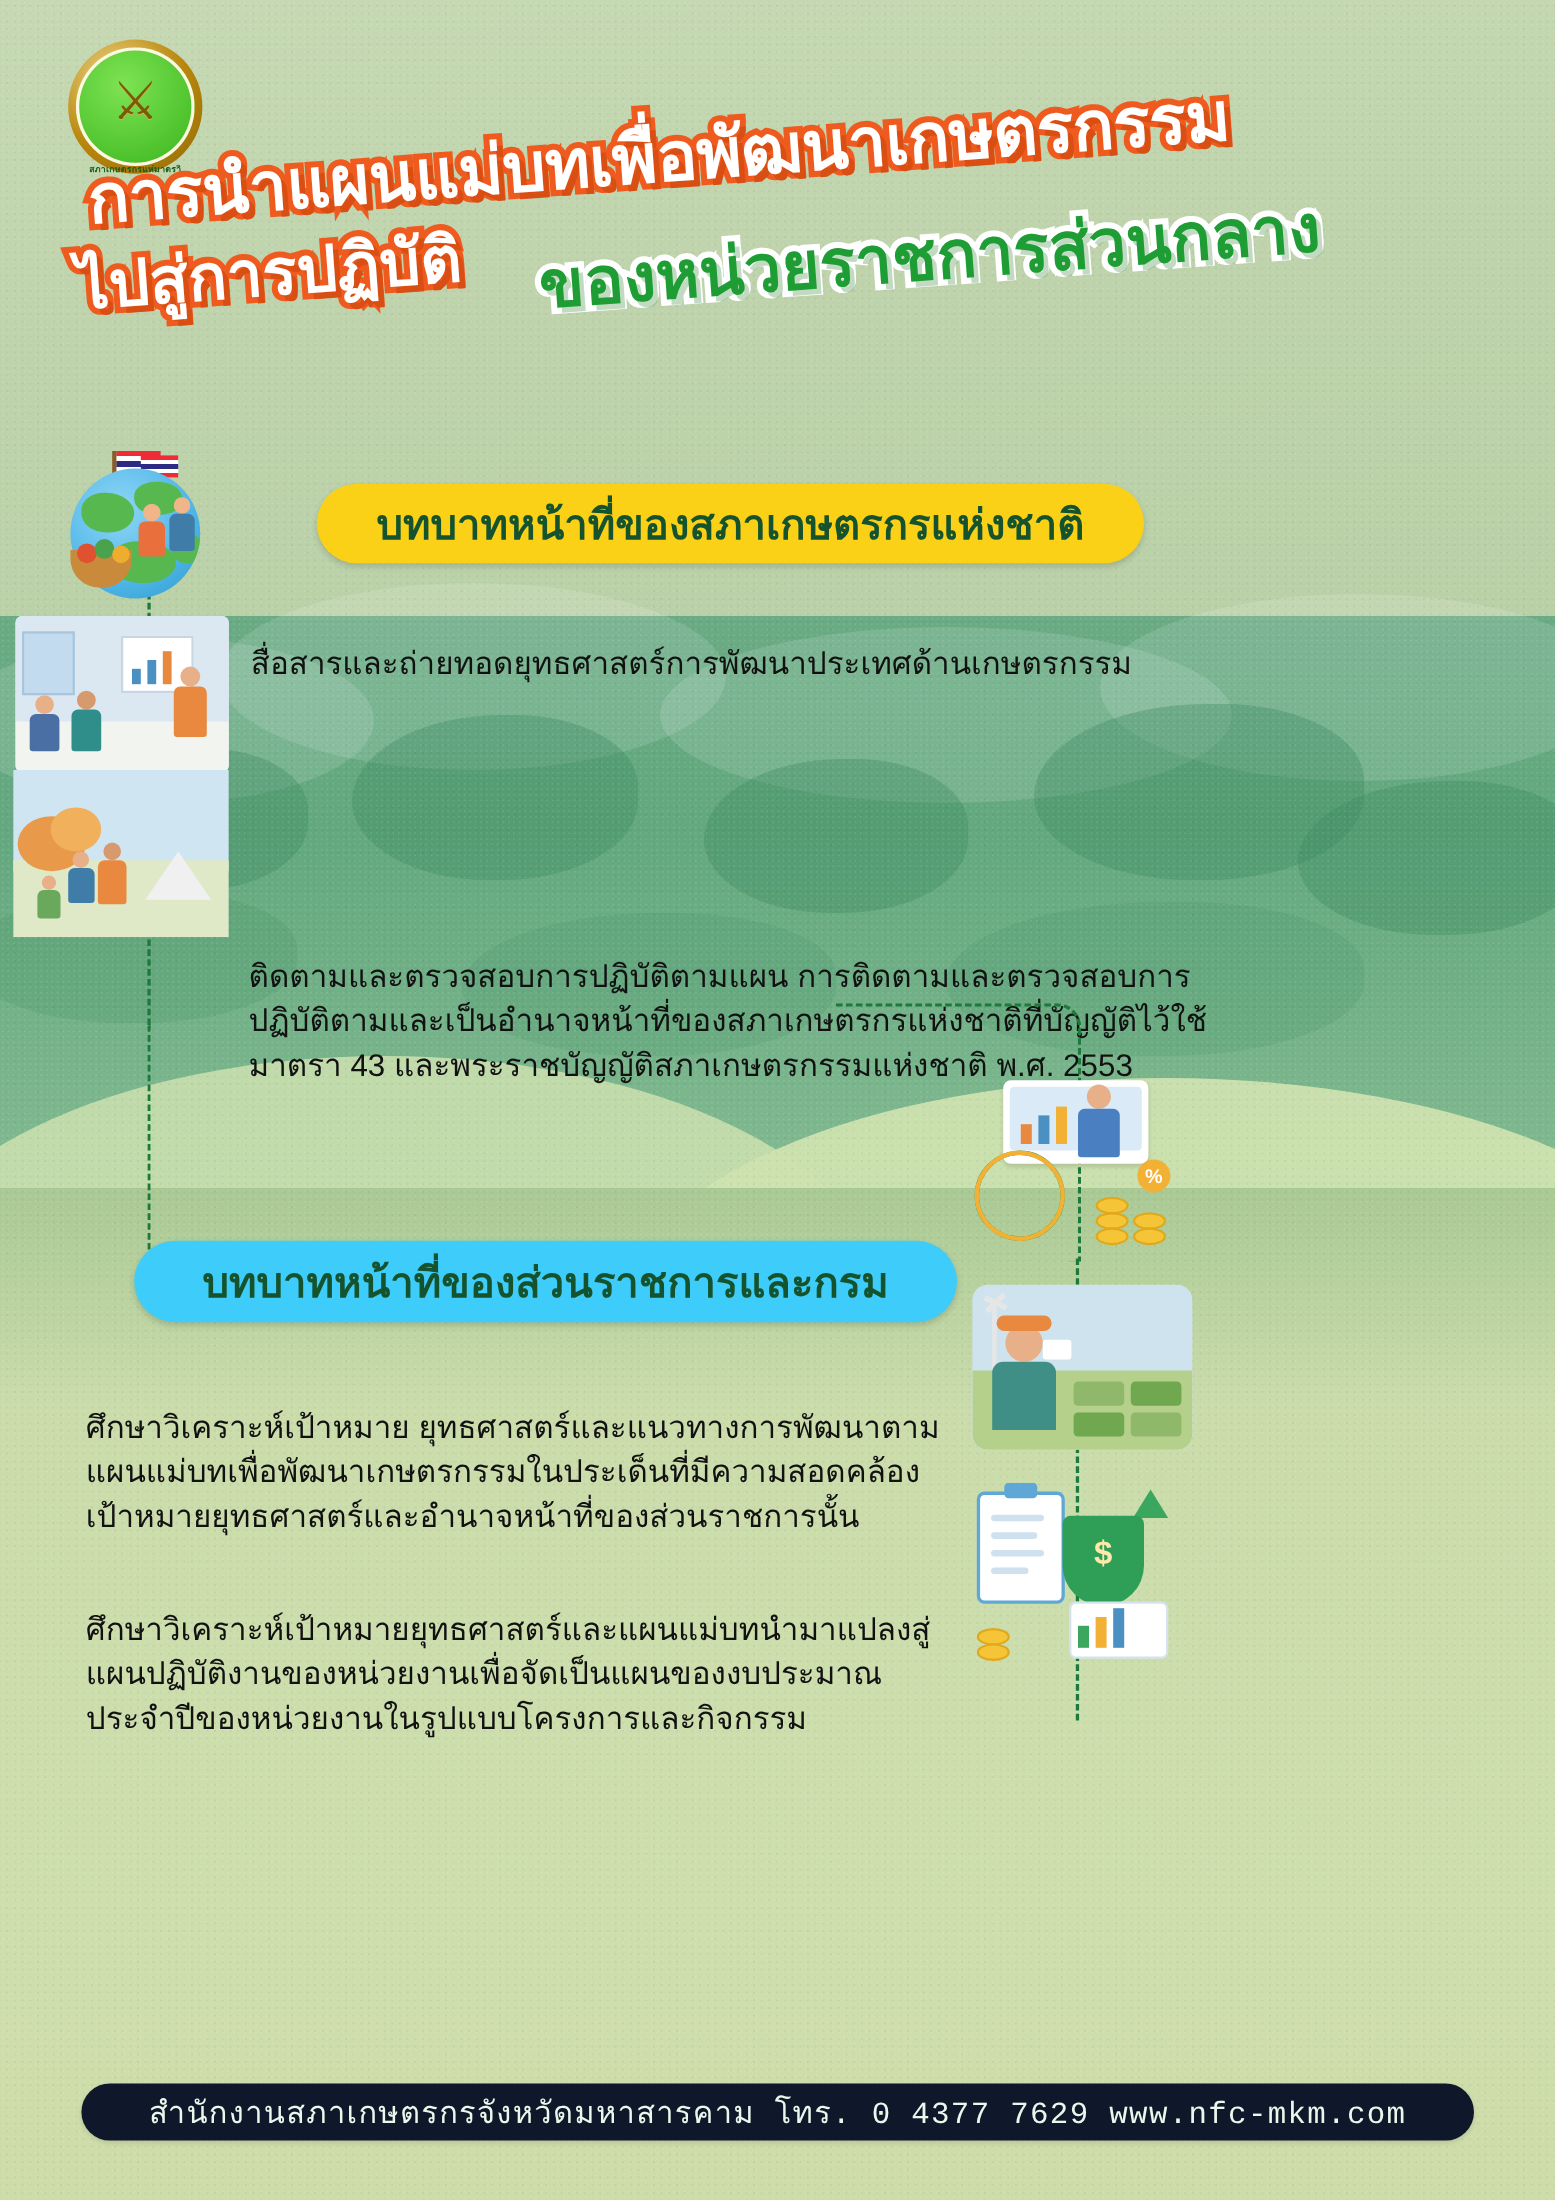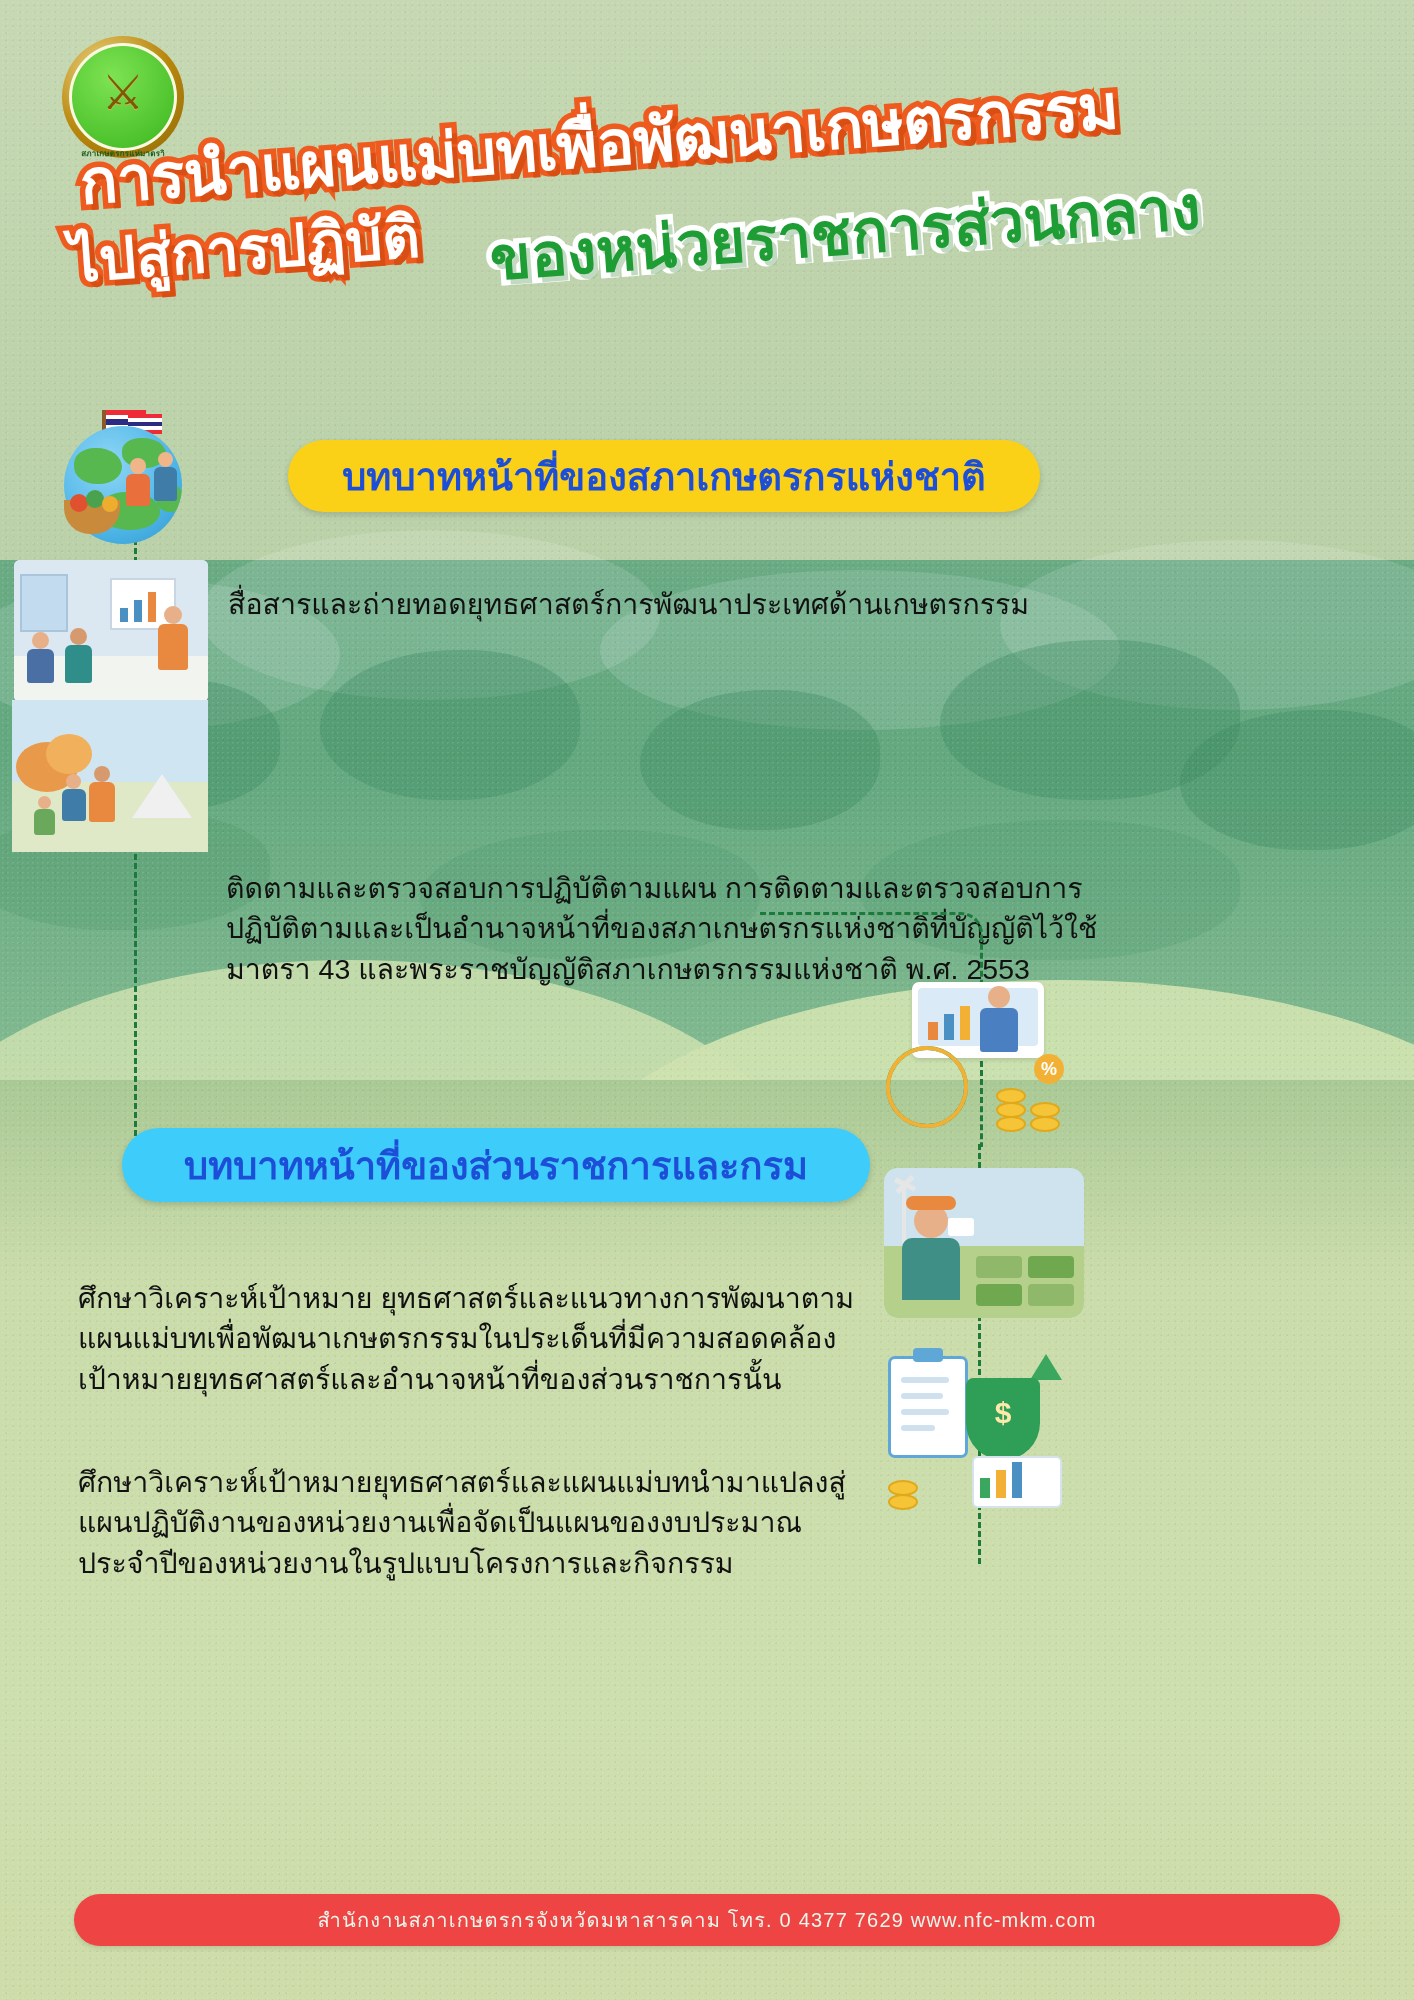--- a/index.html
+++ b/index.html
@@ -108,21 +108,21 @@
     -webkit-text-stroke:11px #ffffff;
     paint-order:stroke fill;
     text-shadow:4px 5px 0 rgba(120,170,120,.45);
   }
 
   
   .banner{
     position:absolute;
     display:flex;align-items:center;justify-content:center;
     border-radius:40px;
-    font-weight:bold;color:#1d4ed8;
+    font-weight:bold;color:#14532d;
     text-align:center;
   }
   .banner-yellow{
     left:288px;top:440px;width:752px;height:72px;
     background:#fbd117;font-size:38px;
     box-shadow:0 3px 6px rgba(0,0,0,.16);
   }
   .banner-blue{
     left:122px;top:1128px;width:748px;height:74px;
     background:#3ecdfb;font-size:38px;
@@ -215,24 +215,24 @@
     left:880px;top:1348px;width:210px;height:172px;
   }
   .clip{position:absolute;left:8px;top:8px;width:74px;height:96px;background:#fff;border-radius:7px;border:3px solid #5ea7d6;}
   .clip-line{position:absolute;height:6px;background:#cfe0ee;border-radius:3px;}
   .shield{position:absolute;left:86px;top:30px;width:74px;height:82px;background:#2f9e57;border-radius:8px 8px 40px 40px;}
   .arrow-up{position:absolute;left:150px;top:6px;width:0;height:0;border-left:16px solid transparent;border-right:16px solid transparent;border-bottom:26px solid #3ba75e;}
 
   
   .footer{
     position:absolute;left:74px;top:1894px;width:1266px;height:52px;
-    background:#ef4444;border-radius:26px;
+    background:#0f172a;border-radius:26px;
     display:flex;align-items:center;justify-content:center;
-    color:#eaf7ec;font-size:20px;letter-spacing:1.2px;
-    font-family:Liberation Sans, sans-serif;
+    color:#eaf7ec;font-size:28px;letter-spacing:1.2px;
+    font-family:Liberation Mono, monospace;
     box-shadow:0 2px 5px rgba(0,0,0,.12);
   }
 </style>
 </head>
 <body>
 
 <div class="poster">
 
   <div class="bg-top"></div>
 

